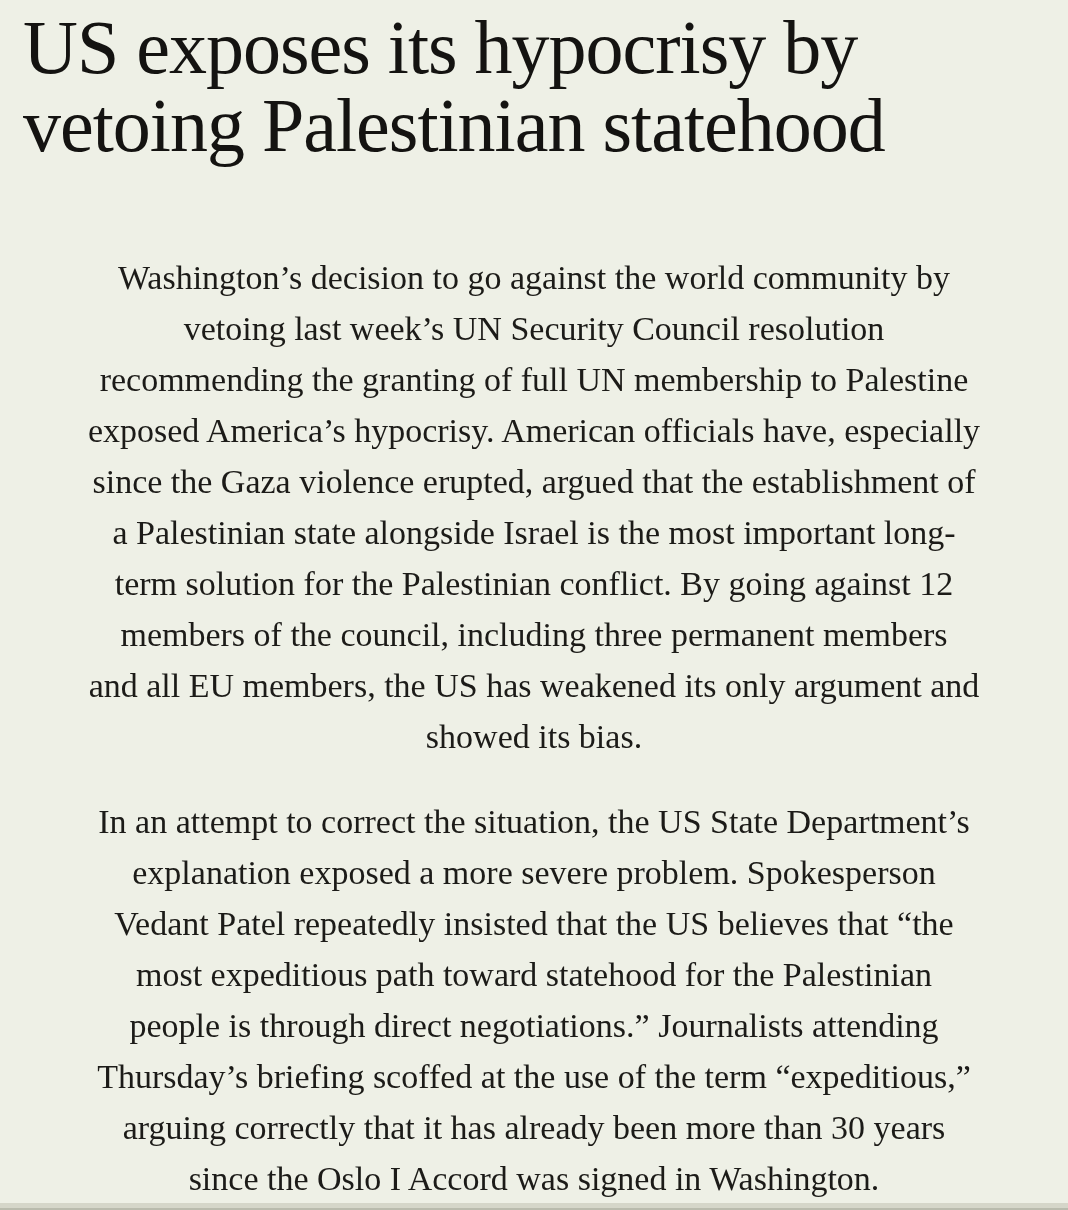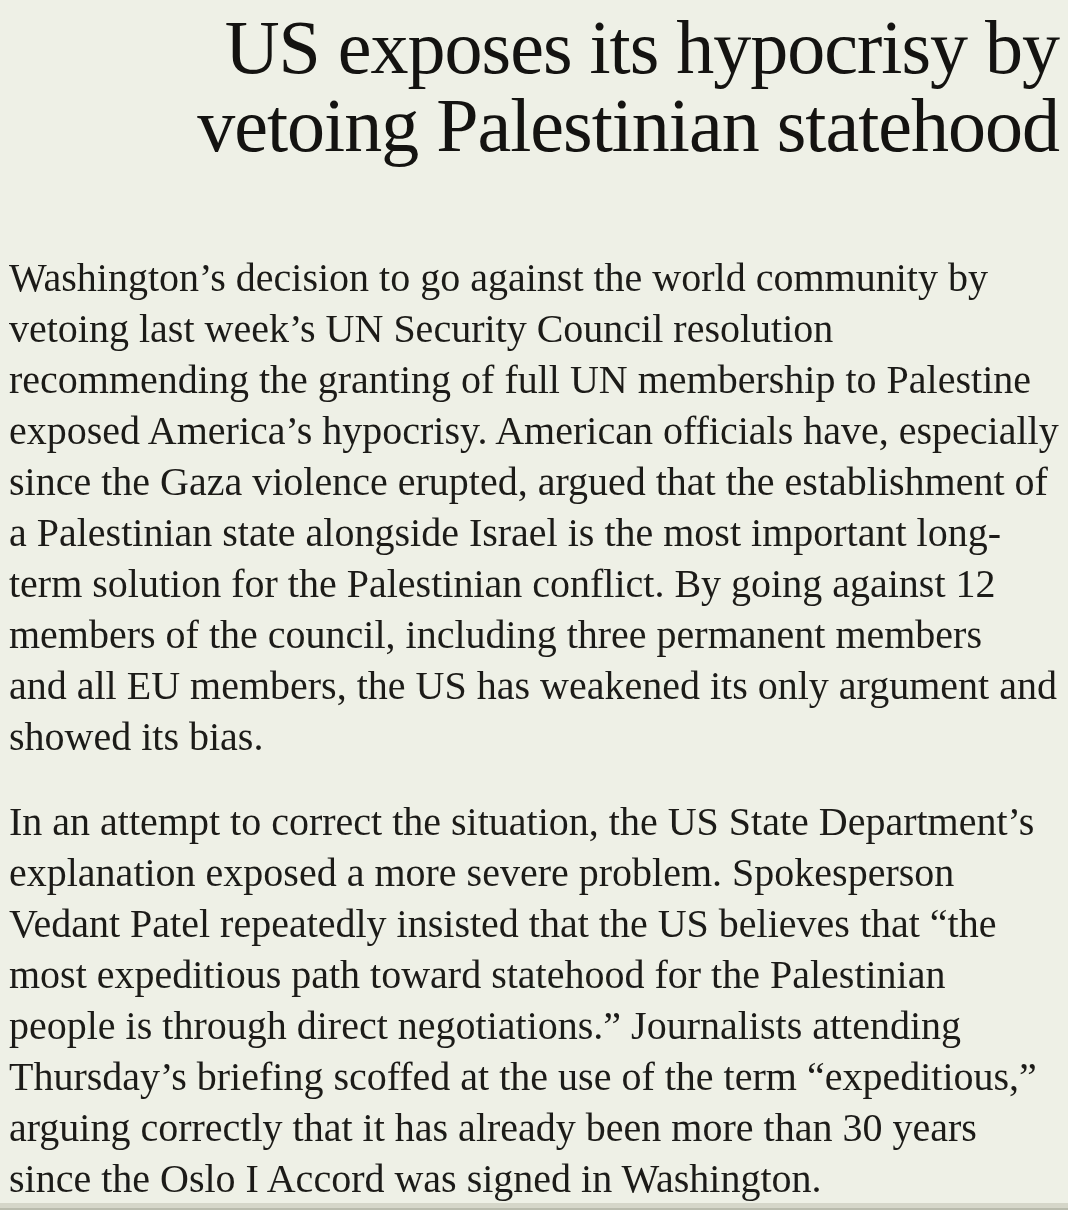--- a/index.html
+++ b/index.html
@@ -25,27 +25,27 @@
   }
   h1.headline{
     font-family:"Liberation Serif", serif;
     font-weight:400;
     font-size:76px;
     line-height:78px;
     letter-spacing:-1px;
     color:var(--headline-ink);
     padding-left:14px;
     margin:4px 0 0 0;
-    text-align:right;
   }
   p.body-para{
-    font-size:40px;
+    font-size:34px;
     line-height:51px;
     color:var(--ink);
     margin:11px 0 34px 0;
+    text-align:center;
   }
   p.body-para:first-of-type{
     margin-top:88px;
   }
   .link{
     color:var(--ink);
     text-decoration-color:var(--link-underline);
     text-decoration-thickness:3.5px;
     text-underline-offset:9px;
     text-decoration-skip-ink:none;

